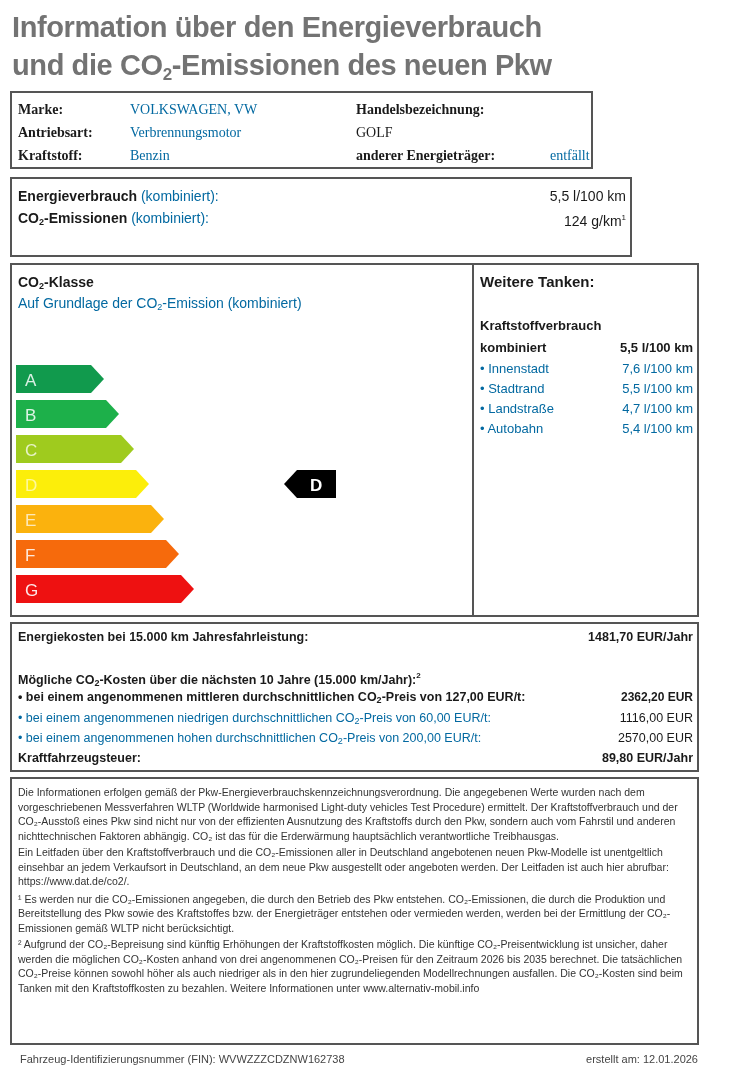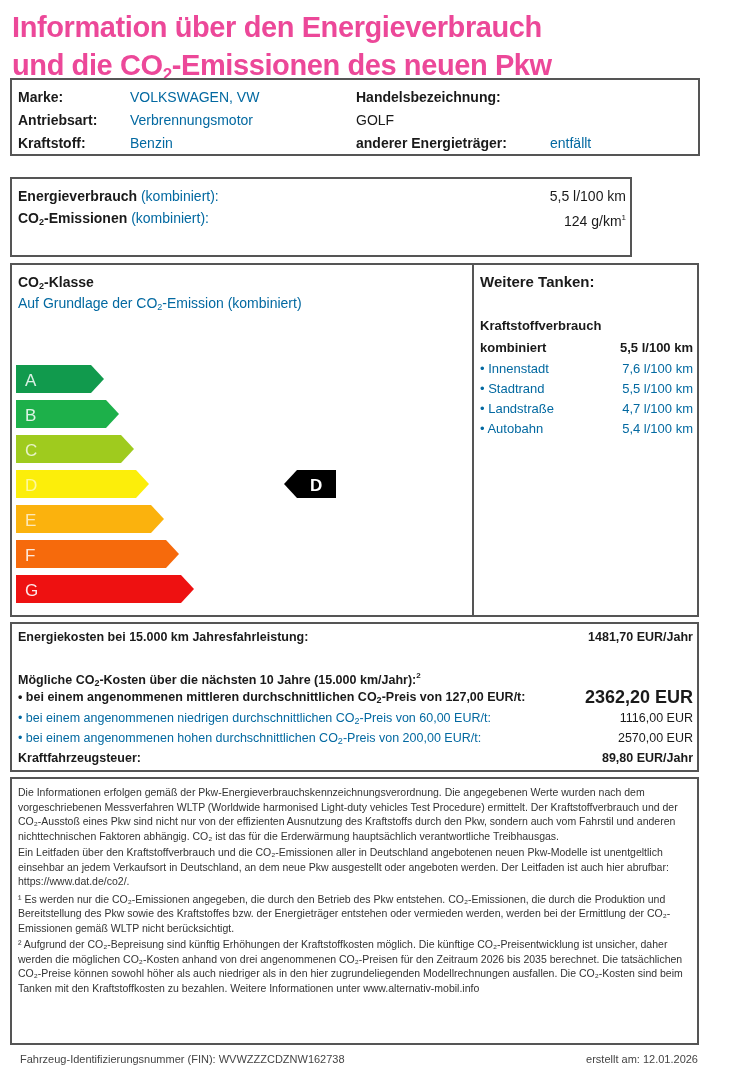--- a/index.html
+++ b/index.html
@@ -1,39 +1,39 @@
 <!DOCTYPE html>
 <html><head>
 <meta charset="utf-8">
 <style>
   html, body { margin: 0; padding: 0; background: #ffffff; }
   body { width: 738px; height: 1080px; position: relative; overflow: hidden;
          font-family: "Liberation Sans", "DejaVu Sans", sans-serif; color: #1a1a1a; }
   .title { position: absolute; left: 12px; top: 8px; font-size: 29px; line-height: 38px;
-           font-weight: 600; letter-spacing: -0.4px; color: #ec4899; }
+           font-weight: 600; letter-spacing: -0.4px; color: #737373; }
   .box { position: absolute; border: 2px solid #555; box-sizing: border-box; background: #fff; }
   .row { position: absolute; font-size: 14px; line-height: 18px; white-space: nowrap; }
   .b { font-weight: bold; }
   .g { color: #0369a1; }
   .sub { font-size: 9px; vertical-align: -2px; }
   .sup { font-size: 8px; vertical-align: 6px; }
   .small { font-size: 10.5px; line-height: 14.5px; color: #333; }
   .arrow { position: absolute; left: 16px; height: 28px; }
   .arrow svg { display: block; }
   .vline { position: absolute; background: #555; }
 </style>
 </head>
 <body>
 
 <div class="title">
   <div>Information über den Energieverbrauch</div>
   <div><span>und die CO</span><span class="sub" style="font-size:17px;vertical-align:-5px;">2</span><span>-Emissionen des neuen Pkw</span></div>
 </div>
 
-<div class="box" style="left:10px; top:78px; width:690px; height:78px;">
+<div class="box" style="left:10px; top:91px; width:583px; height:78px;font-family:Liberation Serif, serif;">
   <div class="row b" style="left:6px; top:8px;">Marke:</div>
   <div class="row g" style="left:118px; top:8px;">VOLKSWAGEN, VW</div>
   <div class="row b" style="left:6px; top:31px;">Antriebsart:</div>
   <div class="row g" style="left:118px; top:31px;">Verbrennungsmotor</div>
   <div class="row b" style="left:6px; top:54px;">Kraftstoff:</div>
   <div class="row g" style="left:118px; top:54px;">Benzin</div>
   <div class="row b" style="left:344px; top:8px;">Handelsbezeichnung:</div>
   <div class="row" style="left:344px; top:31px;">GOLF</div>
   <div class="row b" style="left:344px; top:54px;">anderer Energieträger:</div>
   <div class="row g" style="left:538px; top:54px;">entfällt</div>
@@ -114,21 +114,21 @@
       <text x="26" y="21" font-family="Liberation Sans, sans-serif" font-size="17" font-weight="bold" fill="#ffffff">D</text>
     </svg>
 </div>
 
 <div class="box" style="left:10px; top:622px; width:689px; height:150px;">
   <div class="row b" style="left:6px; top:4px; font-size:12.5px;">Energiekosten bei 15.000 km Jahresfahrleistung:</div>
   <div class="row b" style="right:4px; top:4px; font-size:12.5px;">1481,70 EUR/Jahr</div>
   <div class="row b" style="left:6px; top:43px; font-size:12.5px;"><span>Mögliche CO</span><span class="sub">2</span><span>-Kosten über die nächsten 10 Jahre (15.000 km/Jahr):</span><span class="sup">2</span></div>
 
   <div class="row b" style="left:6px; top:64px; font-size:12.5px;"><span>• bei einem angenommenen mittleren durchschnittlichen CO</span><span class="sub">2</span><span>-Preis von 127,00 EUR/t:</span></div>
-  <div class="row b" style="right:4px; top:64px; font-size:18px;">2362,20 EUR</div>
+  <div class="row b" style="right:4px; top:64px; font-size:12px;">2362,20 EUR</div>
   <div class="row g" style="left:6px; top:85px; font-size:12.5px;"><span>• bei einem angenommenen niedrigen durchschnittlichen CO</span><span class="sub">2</span><span>-Preis von 60,00 EUR/t:</span></div>
   <div class="row" style="right:4px; top:85px; font-size:12.5px;">1116,00 EUR</div>
   <div class="row g" style="left:6px; top:105px; font-size:12.5px;"><span>• bei einem angenommenen hohen durchschnittlichen CO</span><span class="sub">2</span><span>-Preis von 200,00 EUR/t:</span></div>
   <div class="row" style="right:4px; top:105px; font-size:12.5px;">2570,00 EUR</div>
   <div class="row b" style="left:6px; top:125px; font-size:12.5px;">Kraftfahrzeugsteuer:</div>
   <div class="row b" style="right:4px; top:125px; font-size:12.5px;">89,80 EUR/Jahr</div>
 </div>
 
 <div class="box" style="left:10px; top:777px; width:689px; height:268px; padding:6px 6px;">
   <div class="small">Die Informationen erfolgen gemäß der Pkw-Energieverbrauchskennzeichnungsverordnung. Die angegebenen Werte wurden nach dem vorgeschriebenen Messverfahren WLTP (Worldwide harmonised Light-duty vehicles Test Procedure) ermittelt. Der Kraftstoffverbrauch und der CO₂-Ausstoß eines Pkw sind nicht nur von der effizienten Ausnutzung des Kraftstoffs durch den Pkw, sondern auch vom Fahrstil und anderen nichttechnischen Faktoren abhängig. CO₂ ist das für die Erderwärmung hauptsächlich verantwortliche Treibhausgas.</div>

